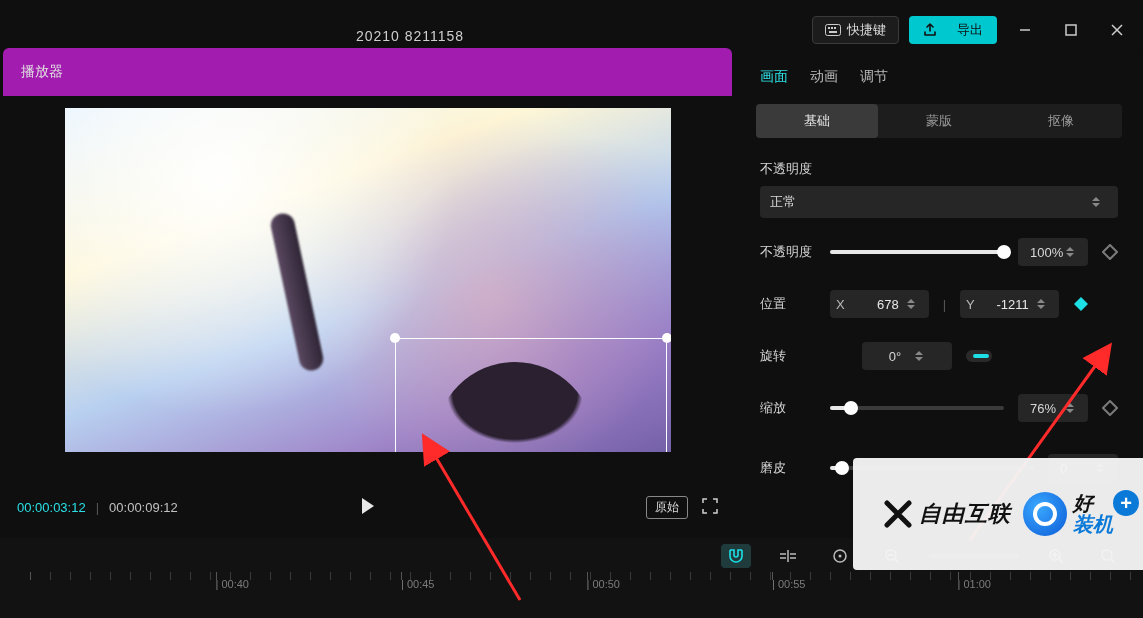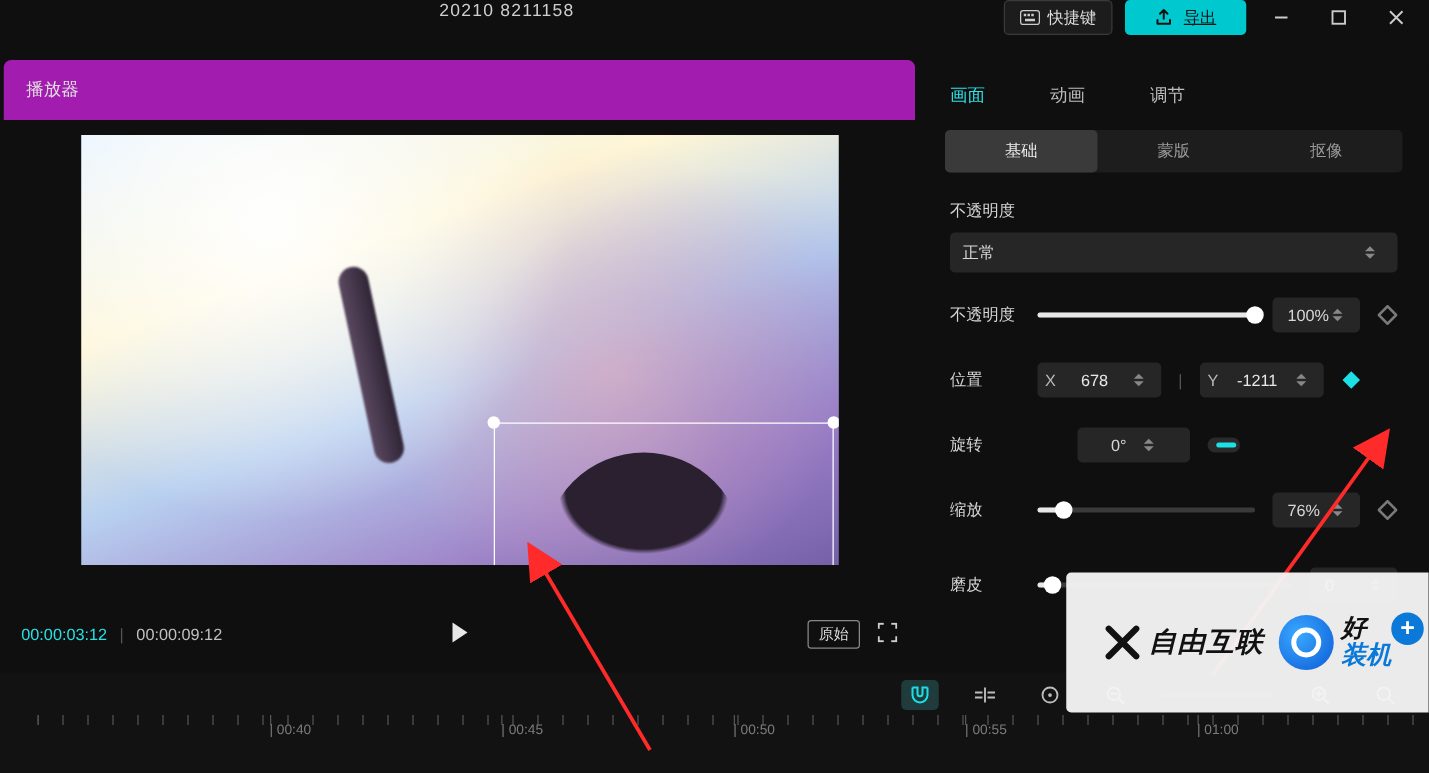--- a/index.html
+++ b/index.html
@@ -1,23 +1,23 @@
 <!DOCTYPE html>
 <html><head>
 <meta charset="utf-8">
 <style>
   * { margin:0; padding:0; box-sizing:border-box; font-family:"Microsoft YaHei","PingFang SC",sans-serif; user-select:none; }
   body { background:#0f0f0f; color:#e8e8e8; width:1143px; height:618px; overflow:hidden; position:relative; }
 
   
-  .topbar { height:44px; display:flex; align-items:flex-start; padding:0 8px; background:#0f0f0f; }
+  .topbar { height:44px; display:flex; align-items:flex-end; padding:0 8px; background:#0f0f0f; }
   .topbar .title { flex:1; text-align:center; color:#cfcfcf; font-size:14px; letter-spacing:1px; }
   .topbar .right { display:flex; align-items:center; gap:10px; }
   .btn-shortcut { display:flex; align-items:center; gap:6px; background:#1c1c1c; border:1px solid #3a3a3a; border-radius:4px; padding:4px 12px; font-size:13px; color:#ddd; cursor:pointer; }
-  .btn-export { display:flex; align-items:center; gap:9px; background:#00C8CF; color:#111; border-radius:4px; padding:5px 24px; font-size:13px; font-weight:500; cursor:pointer;text-decoration:underline; }
+  .btn-export { display:flex; align-items:center; gap:20px; background:#00C8CF; color:#111; border-radius:4px; padding:5px 14px; font-size:13px; font-weight:500; cursor:pointer; }
   .win-btn { width:36px; height:28px; display:flex; align-items:center; justify-content:center; color:#ccc; cursor:pointer; }
   .win-btn svg { width:14px; height:14px; }
 
   
   .main { display:flex; height:490px; }
   .preview { width:730px; background:#0f0f0f; margin:4px 0 0 3px; border-radius:6px; position:relative; }
   .preview-header { height:48px; background:#a21caf; border-radius:6px 6px 0 0; display:flex; align-items:center; padding:0 18px; font-size:14px; color:#e0e0e0; }
   .video-box { position:relative; margin:12px auto 0 auto; width:606px; height:344px; background:linear-gradient(160deg,#e6f3ff 0%, #fef6d6 30%, #b8d0f0 55%, #9f86c9 80%, #6a5b9e 100%); overflow:hidden; }
   .clouds { position:absolute; inset:0; background:
       radial-gradient(circle at 25% 20%, rgba(255,255,255,.95) 0%, rgba(255,255,255,0) 45%),
@@ -34,21 +34,21 @@
   .preview-footer { position:absolute; left:0; right:0; bottom:0; height:54px; display:flex; align-items:center; padding:0 14px; font-size:13px; }
   .time-cur { color:#29E0E6; }
   .time-sep { color:#555; margin:0 10px; }
   .time-dur { color:#c0c0c0; }
   .play-icon { position:absolute; left:50%; transform:translateX(-50%); cursor:pointer; }
   .ratio-badge { margin-left:auto; border:1px solid #888; border-radius:3px; padding:2px 8px; font-size:12px; color:#ddd; cursor:pointer; }
   .fullscreen-icon { margin-left:14px; cursor:pointer; }
 
   
   .panel { flex:1; background:#0f0f0f; margin:4px 3px 0 6px; border-radius:6px; padding-top:6px; }
-  .panel-tabs { display:flex; gap:52px; padding:14px 22px 18px 22px; font-size:14px; }
+  .panel-tabs { display:flex; gap:22px; padding:14px 22px 18px 22px; font-size:14px; }
   .panel-tabs .tab { color:#bdbdbd; cursor:pointer; }
   .panel-tabs .tab.active { color:#2de2e6; }
   .subtabs { display:flex; background:#1d1d1d; border-radius:4px; margin:0 18px 22px 18px; }
   .subtabs .sub { flex:1; text-align:center; padding:8px 0; font-size:13px; color:#9b9b9b; cursor:pointer; border-radius:4px; }
   .subtabs .sub.active { background:#3a3a3a; color:#eaeaea; }
 
   .section { padding:0 22px; font-size:13px; color:#d7d7d7; }
   .section .label { color:#d6d6d6; margin-bottom:8px; }
   .blend-select { display:flex; align-items:center; justify-content:space-between; background:#262626; border-radius:4px; padding:7px 10px; margin-bottom:20px; width:358px; cursor:pointer; }
   .spin { width:16px; height:18px; display:flex; flex-direction:column; justify-content:center; gap:2px; }
@@ -56,21 +56,21 @@
   .spin .up { border-bottom:4px solid #888; } .spin .dn { border-top:4px solid #888; }
 
   .row { display:flex; align-items:center; margin-bottom:24px; gap:14px; }
   .row .rlabel { width:56px; color:#d6d6d6; }
   .slider { position:relative; height:4px; background:#3a3a3a; border-radius:2px; flex:1; cursor:pointer; }
   .slider .fill { position:absolute; left:0; top:0; bottom:0; background:#e8e8e8; border-radius:2px; }
   .slider .thumb { position:absolute; top:50%; width:14px; height:14px; border-radius:50%; background:#fff; transform:translate(-50%,-50%); }
   .numbox { display:flex; align-items:center; background:#262626; border-radius:4px; padding:5px 6px 5px 12px; min-width:70px; justify-content:space-between; font-size:13px; }
   .xy-field { display:flex; align-items:center; background:#262626; border-radius:4px; padding:5px 6px; gap:8px; }
   .xy-field .axis { color:#bababa; }
-  .xy-field .val { width:46px; text-align:center; color:#e8e8e8; }
+  .xy-field .val { width:46px; text-align:right; color:#e8e8e8; }
   .divider { color:#555; }
   .keyframe { width:16px; height:16px; cursor:pointer; }
   .keyframe svg { width:16px; height:16px; }
   .keyframe.off path { fill:none; stroke:#7a7a7a; stroke-width:2; }
   .keyframe.on path { fill:#1DE0E6; stroke:none; }
   .reset-knob { width:26px; height:12px; border-radius:6px; background:#2a2a2a; position:relative; cursor:pointer; }
   .reset-knob::after { content:""; position:absolute; width:16px; height:4px; background:#1DE0E6; border-radius:2px; right:3px; top:4px; }
 
   
   .timeline { position:absolute; left:0; right:0; bottom:0; height:80px; background:#121212; }

